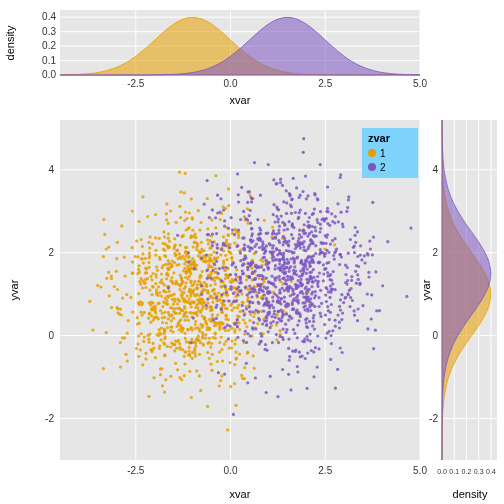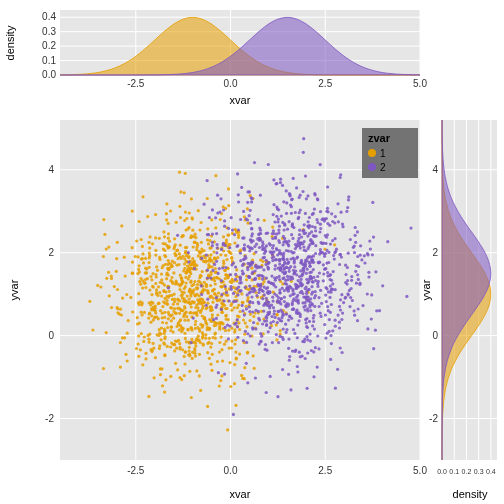--- a/index.html
+++ b/index.html
@@ -1,21 +1,21 @@
 <!DOCTYPE html>
 <html><head>
 <meta charset="utf-8">
 <style>
   body { margin:0; font-family: Arial, sans-serif; background:#fff; }
   #wrap { position:relative; width:504px; height:504px; }
   .panel { position:absolute; background:#E6E6E6; }
   .axis-label { font-size:11px; fill:#000; }
   .tick-label { font-size:10px; fill:#333; }
   .grid line { stroke:#fff; stroke-width:1; }
-  .legend-box { position:absolute; background:#737373; font-size:10px; padding:4px 6px; }
+  .legend-box { position:absolute; background:#7dd3fc; font-size:10px; padding:4px 6px; }
   .legend-title { font-weight:bold; font-size:11px; margin-bottom:2px; }
   .legend-row { display:flex; align-items:center; gap:4px; height:14px; }
   .legend-swatch { width:8px; height:8px; border-radius:50%; display:inline-block; }
   svg { display:block; }
 </style>
 </head>
 <body>
 <div id="wrap">
 
 <svg id="top" width="504" height="110" style="position:absolute;left:0;top:0">

